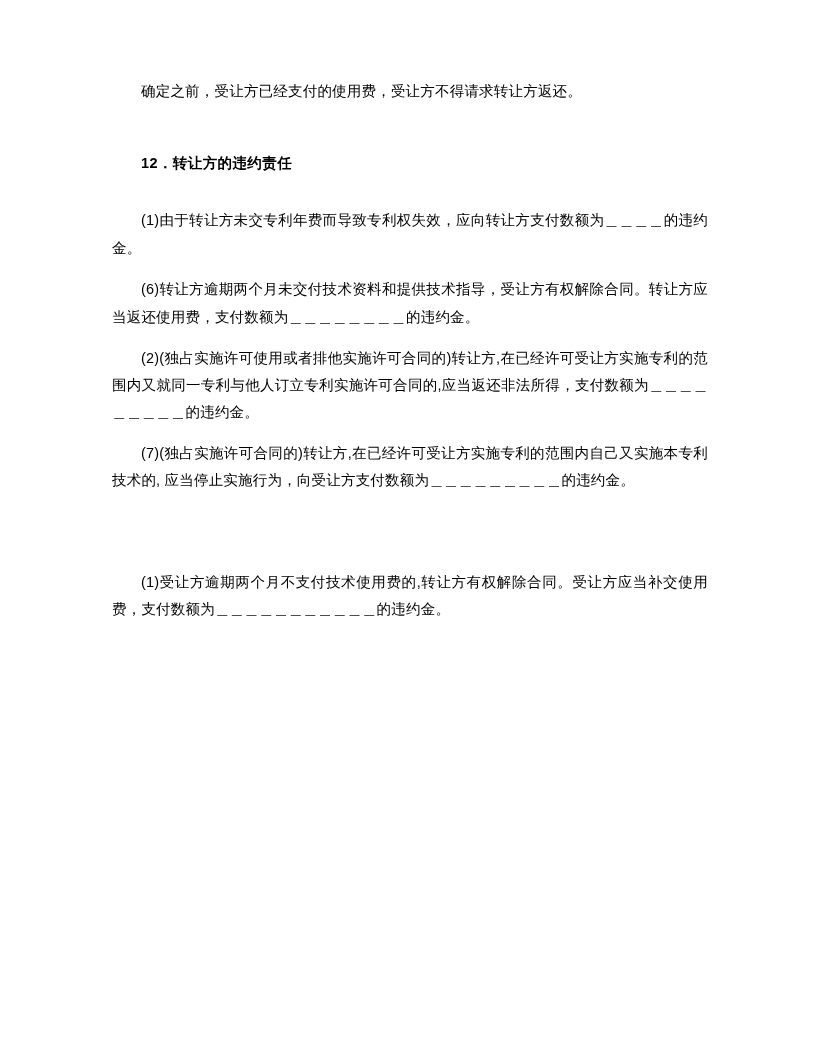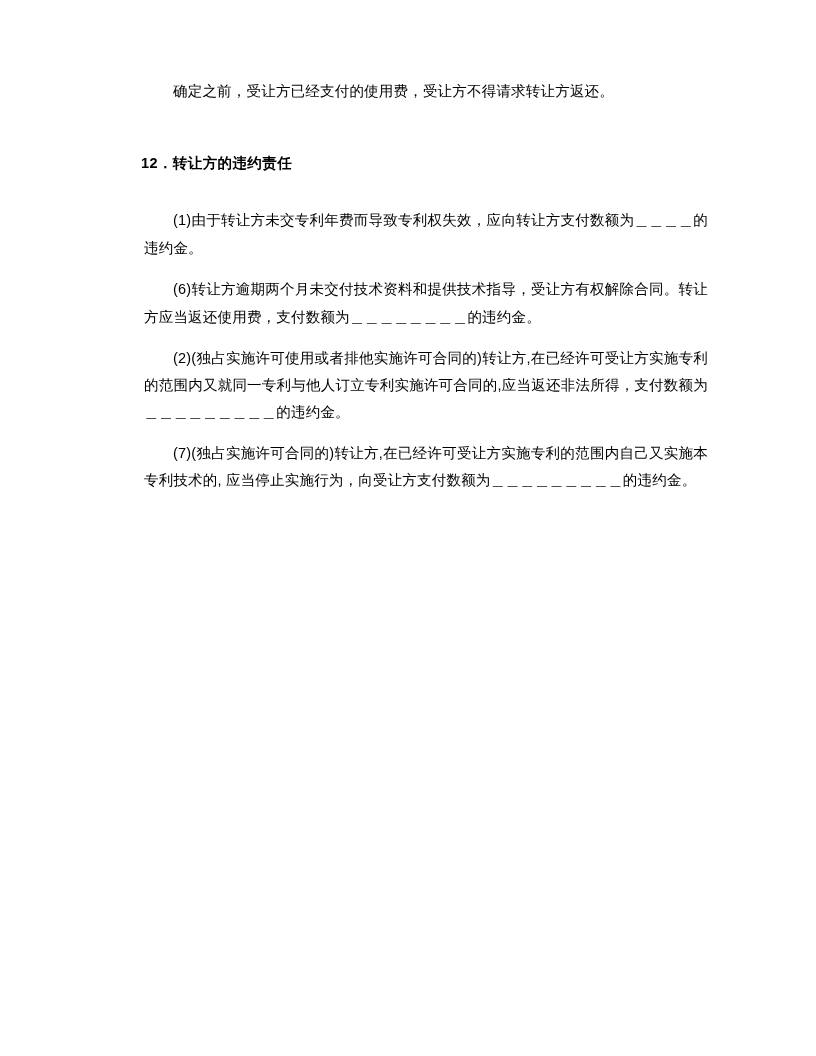--- a/index.html
+++ b/index.html
@@ -29,21 +29,20 @@
   }
   p {
     margin: 0;
   }
   .para {
     text-align: justify;
     text-justify: inter-ideograph;
   }
   .indent {
     text-indent: 2em;
-    margin-left: 32px;
   }
   .heading {
     font-weight: bold;
     text-indent: 2em;
     letter-spacing: 0.4px;
   }
   .gap-lg { height: 44px; }
   .gap-md { height: 30px; }
   .gap-sm { height: 14px; }
   .tight { line-height: 1.85; }
@@ -74,18 +73,19 @@
 
     <div class="gap-sm"></div>
 
     <p class="para indent">(7)(独占实施许可合同的)转让方,在已经许可受让方实施专利的范围内自己又实施本专利技术的, 应当停止实施行为，向受让方支付数额为＿＿＿＿＿＿＿＿＿的违约金。</p>
 
     <div class="gap-lg"></div>
 
 
     <div class="gap-md"></div>
 
+    <p class="para indent">(1)受让方逾期两个月不支付技术使用费的,转让方有权解除合同。受让方应当补交使用费，支付数额为＿＿＿＿＿＿＿＿＿＿＿的违约金。</p>
 
     <div class="gap-sm"></div>
 
 
   </div>
 </div>
 
 </body></html>

